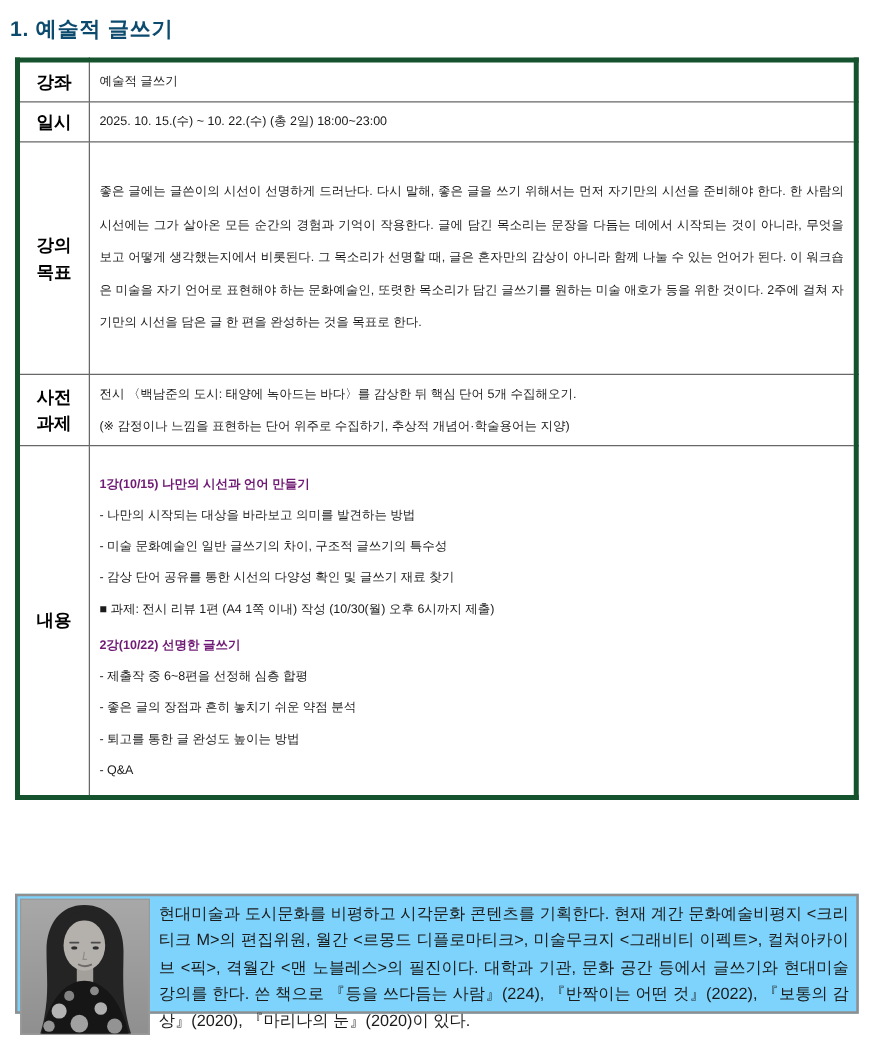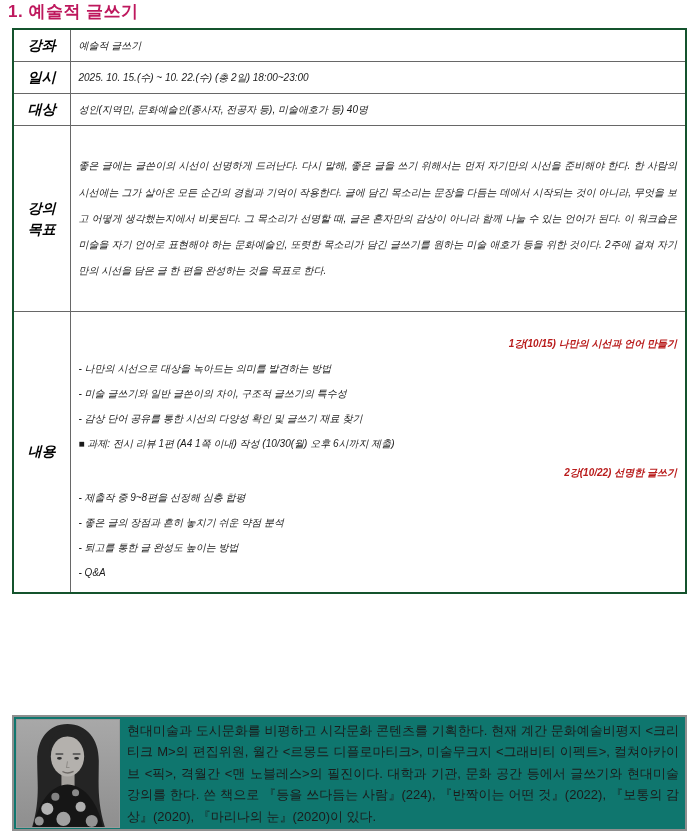--- a/index.html
+++ b/index.html
@@ -5,30 +5,29 @@
   html,body{margin:0;padding:0;background:#ffffff;}
   body{
     width:700px;height:833px;position:relative;overflow:hidden;
     font-family:"Liberation Sans","DejaVu Sans",sans-serif;
     color:#1b1b1b;
     -webkit-font-smoothing:antialiased;
   }
   .page{position:absolute;inset:0;}
   .doc-title{
     margin:0;
-    position:absolute;left:8px;top:0;
-    font-size:17px;font-weight:bold;color:#be185d;
+    position:absolute;left:8px;top:12px;
+    font-size:17px;font-weight:bold;color:#0c4a6e;
     letter-spacing:.5px;
   }
   table.course{
-    position:absolute;left:12px;top:28px;
+    position:absolute;left:12px;top:46px;
     width:675px;
     border-collapse:collapse;table-layout:fixed;
-    border:2px solid #14532d;
-    font-style:italic;
+    border:4px solid #14532d;
   }
   table.course td{
     border:1px solid #676767;
     vertical-align:middle;
     box-sizing:border-box;
     overflow:hidden;
   }
   td.lbl{
     width:57px;text-align:center;
     font-weight:bold;font-size:14px;color:#000;
@@ -45,29 +44,29 @@
     line-height:26.3px;
     padding-top:1px;
   }
   td.pretask-cell{height:57px;line-height:26px;padding-top:2px;white-space:nowrap;}
   td.content-cell{
     height:281px;
     vertical-align:top;
     padding-top:12px;
     line-height:25px;
   }
-  .session-title{font-weight:bold;color:#b91c1c;text-align:right;}
+  .session-title{font-weight:bold;color:#701a75;}
   .session + .session{margin-top:4px;}
   .bio-box{
     position:absolute;left:12px;top:715px;
-    width:675px;height:116px;
+    width:675px;height:96px;
     border:2px solid #8f8f8f;
     box-sizing:border-box;
     display:flex;align-items:flex-start;
-    background:#0f766e;
+    background:#7dd3fc;
   }
   .photo-frame{
     margin:2px 0 0 2px;
     width:102px;height:107px;
     border:1px solid #9a9a9a;
     flex:0 0 auto;
     background:#a0a0a0;
   }
   .photo-frame svg{display:block;width:100%;height:100%;}
   .bio-text{
@@ -94,43 +93,49 @@
     <tbody>
       <tr>
         <td class="lbl single">강좌</td>
         <td class="val single">예술적 글쓰기</td>
       </tr>
       <tr>
         <td class="lbl single">일시</td>
         <td class="val single">2025. 10. 15.(수) ~ 10. 22.(수) (총 2일) 18:00~23:00</td>
       </tr>
       <tr>
-        <td class="lbl single">대상</td>
-        <td class="val single">성인(지역민, 문화예술인(종사자, 전공자 등), 미술애호가 등) 40명</td>
-      </tr>
-      <tr>
         <td class="lbl">
           <div>강의</div>
           <div>목표</div>
         </td>
         <td class="val goal-cell">좋은 글에는 글쓴이의 시선이 선명하게 드러난다. 다시 말해, 좋은 글을 쓰기 위해서는 먼저 자기만의 시선을 준비해야 한다. 한 사람의 시선에는 그가 살아온 모든 순간의 경험과 기억이 작용한다. 글에 담긴 목소리는 문장을 다듬는 데에서 시작되는 것이 아니라, 무엇을 보고 어떻게 생각했는지에서 비롯된다. 그 목소리가 선명할 때, 글은 혼자만의 감상이 아니라 함께 나눌 수 있는 언어가 된다. 이 워크숍은 미술을 자기 언어로 표현해야 하는 문화예술인, 또렷한 목소리가 담긴 글쓰기를 원하는 미술 애호가 등을 위한 것이다. 2주에 걸쳐 자기만의 시선을 담은 글 한 편을 완성하는 것을 목표로 한다.</td>
       </tr>
       <tr>
+        <td class="lbl">
+          <div>사전</div>
+          <div>과제</div>
+        </td>
+        <td class="val pretask-cell">
+          <div>전시 〈백남준의 도시: 태양에 녹아드는 바다〉를 감상한 뒤 핵심 단어 5개 수집해오기.</div>
+          <div>(※ 감정이나 느낌을 표현하는 단어 위주로 수집하기, 추상적 개념어·학술용어는 지양)</div>
+        </td>
+      </tr>
+      <tr>
         <td class="lbl">내용</td>
         <td class="val content-cell">
           <div class="session">
             <div class="session-title">1강(10/15) 나만의 시선과 언어 만들기</div>
-            <div class="session-item">- 나만의 시선으로 대상을 녹아드는 의미를 발견하는 방법</div>
-            <div class="session-item">- 미술 글쓰기와 일반 글쓴이의 차이, 구조적 글쓰기의 특수성</div>
+            <div class="session-item">- 나만의 시작되는 대상을 바라보고 의미를 발견하는 방법</div>
+            <div class="session-item">- 미술 문화예술인 일반 글쓰기의 차이, 구조적 글쓰기의 특수성</div>
             <div class="session-item">- 감상 단어 공유를 통한 시선의 다양성 확인 및 글쓰기 재료 찾기</div>
             <div class="session-item">■ 과제: 전시 리뷰 1편 (A4 1쪽 이내) 작성 (10/30(월) 오후 6시까지 제출)</div>
           </div>
           <div class="session">
             <div class="session-title">2강(10/22) 선명한 글쓰기</div>
-            <div class="session-item">- 제출작 중 9~8편을 선정해 심층 합평</div>
+            <div class="session-item">- 제출작 중 6~8편을 선정해 심층 합평</div>
             <div class="session-item">- 좋은 글의 장점과 흔히 놓치기 쉬운 약점 분석</div>
             <div class="session-item">- 퇴고를 통한 글 완성도 높이는 방법</div>
             <div class="session-item">- Q&amp;A</div>
           </div>
         </td>
       </tr>
     </tbody>
   </table>
 
   <div class="bio-box">

